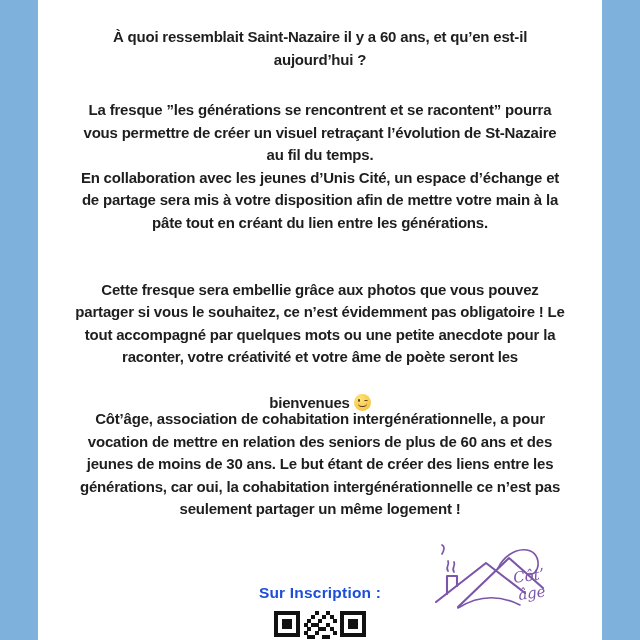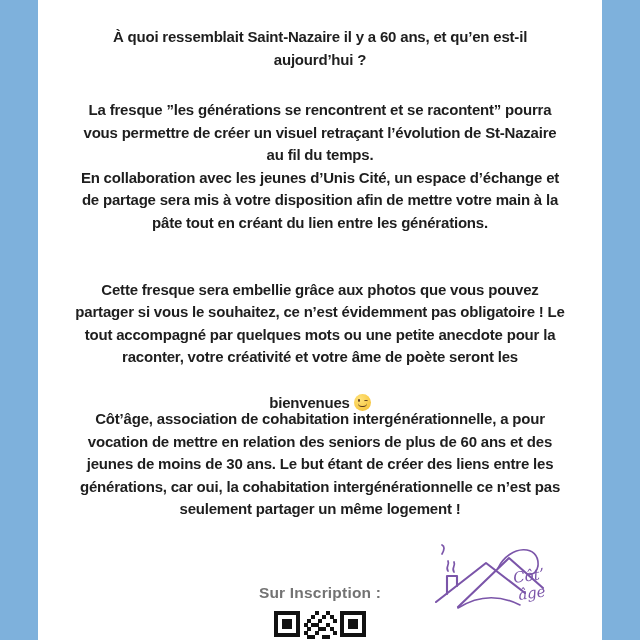--- a/index.html
+++ b/index.html
@@ -63,21 +63,21 @@
     width: 8.6px; height: 4.4px;
     border-bottom: 1.7px solid #5b3a1e;
     border-radius: 0 0 9px 9px;
   }
   .logo {
     position: absolute; left: 390px; top: 542px;
     width: 126px; height: 72px;
   }
   .footer-label {
     position: absolute; left: 0; top: 584px; width: 564px;
-    text-align: center; color: #737373;
+    text-align: center; color: #1d4ed8;
     font-weight: bold; font-size: 15.5px;
     letter-spacing: 0.2px;
   }
   .qr {
     position: absolute; left: 236px; top: 611px;
     width: 92px; height: 29px; overflow: hidden;
   }
 </style>
 </head>
 <body>

